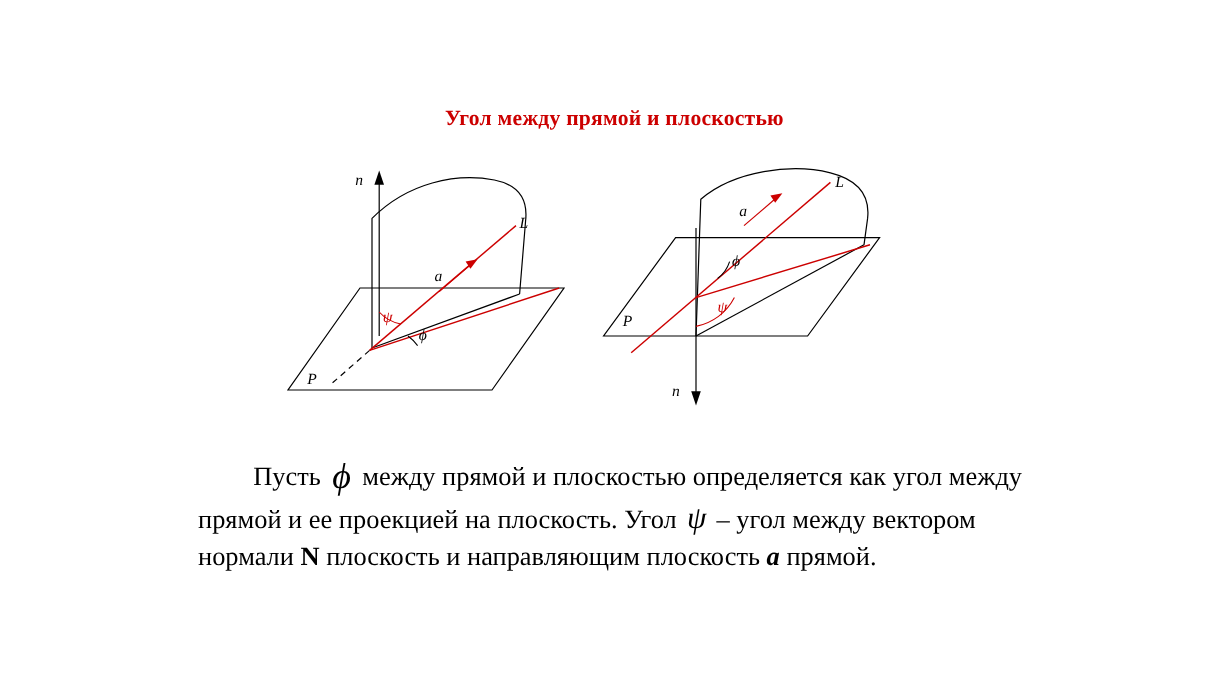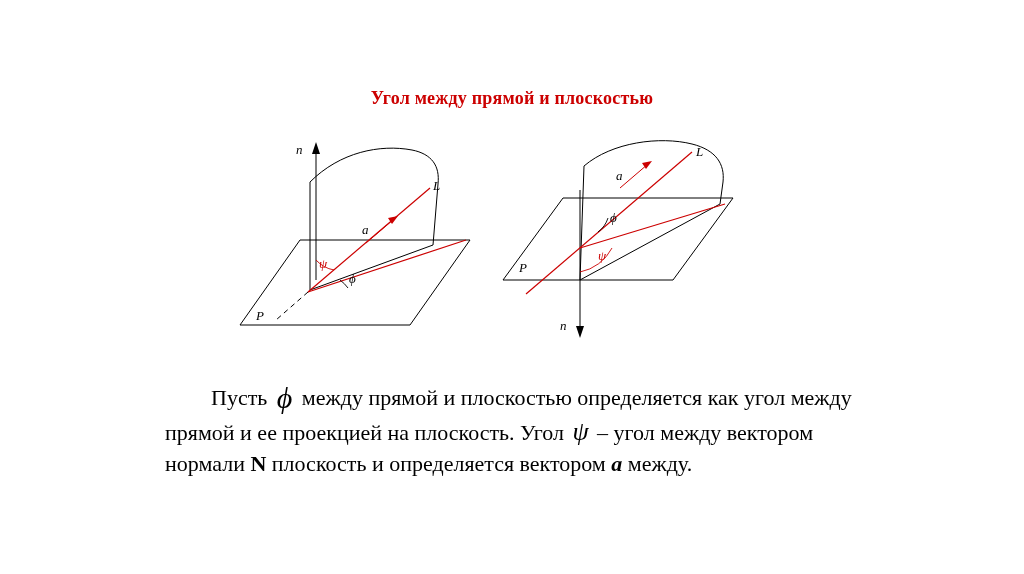--- a/index.html
+++ b/index.html
@@ -169,19 +169,19 @@
     <p>
       <span>Пусть</span>
       <span class="sym-big">ϕ</span>
       <span>между прямой и плоскостью определяется</span>
       <span>как угол между прямой и ее проекцией на плоскость.</span>
       <span>Угол</span>
       <span class="sym">ψ</span>
       <span>– угол между вектором нормали</span>
       <span class="bold-up">N</span>
       <span>плоскость</span>
-      <span>и определяется вектором</span>
+      <span>и направляющим плоскость</span>
       <span class="bold-it">a</span>
-      <span>между.</span>
+      <span>прямой.</span>
     </p>
   </div>
 
 </div>
 
 </body></html>

